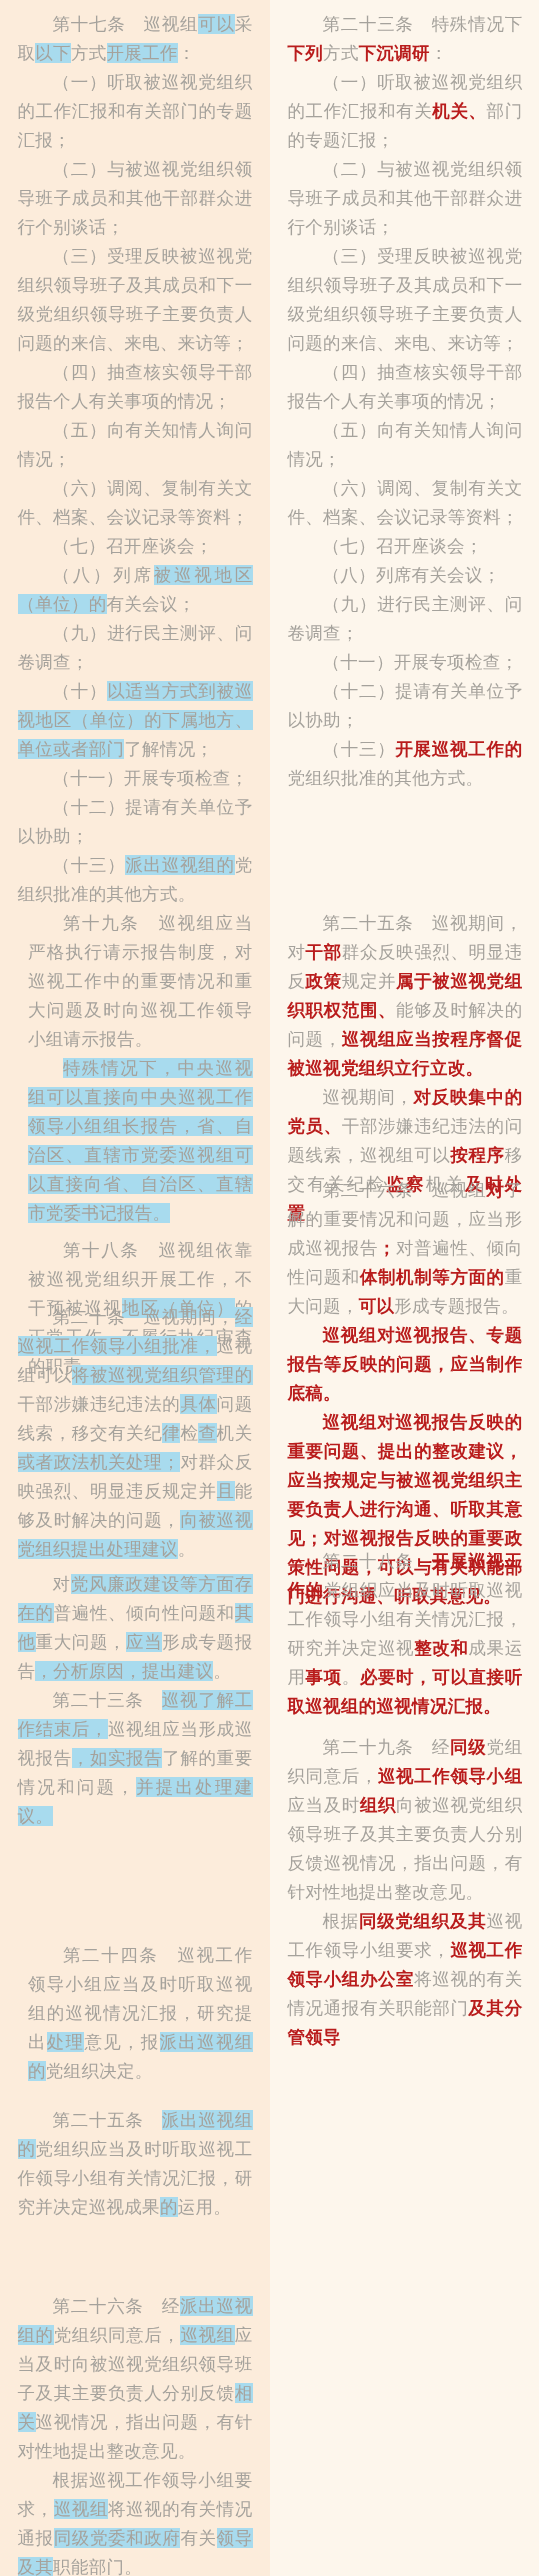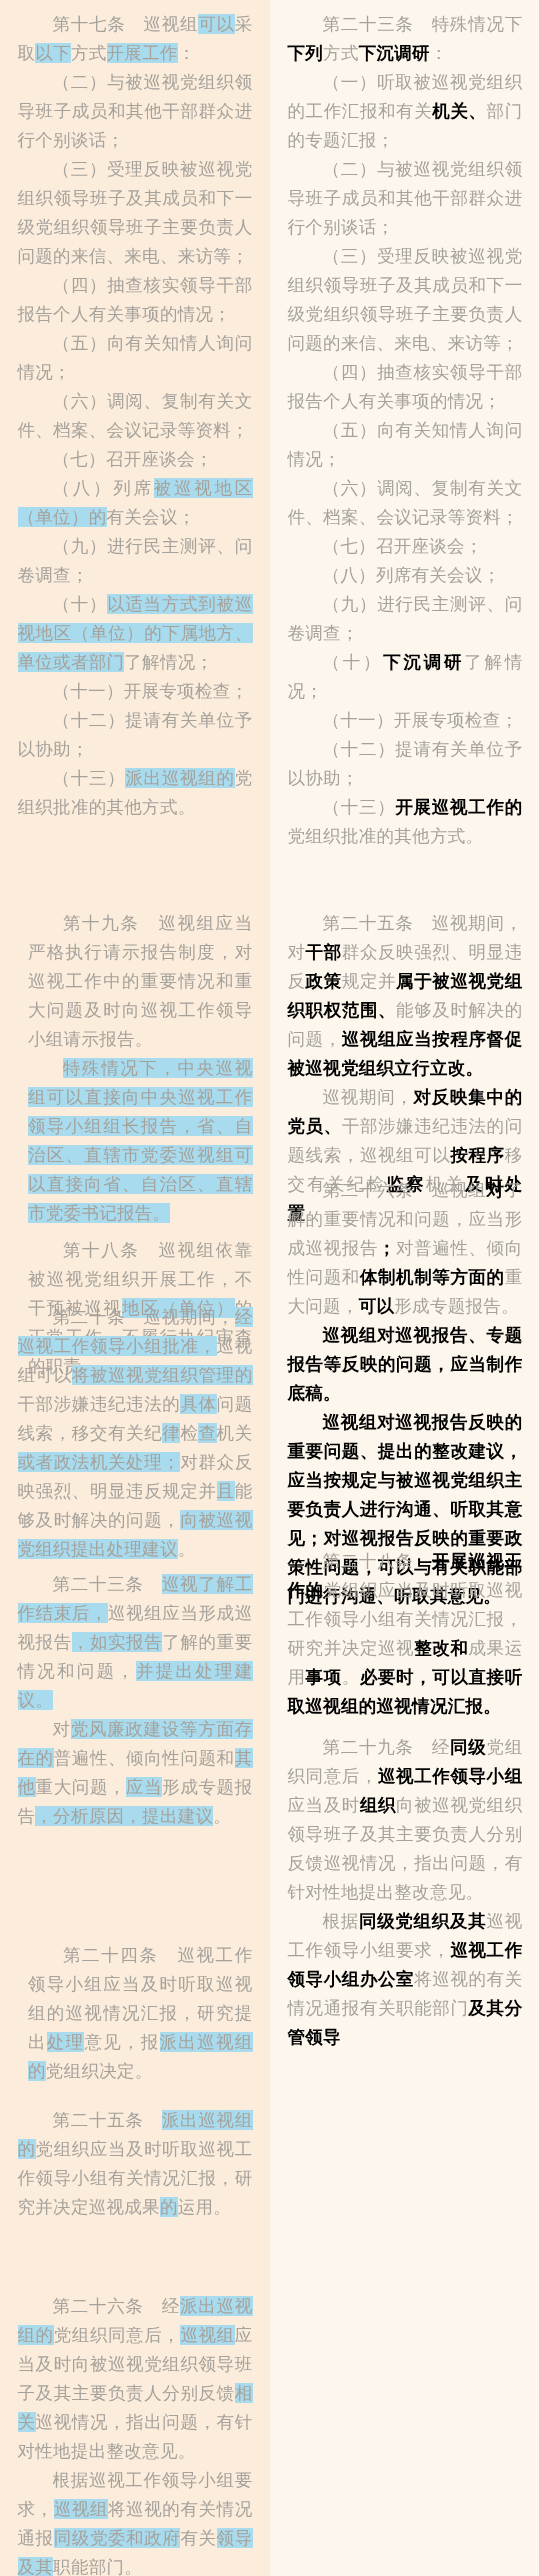--- a/index.html
+++ b/index.html
@@ -43,32 +43,33 @@
     letter-spacing: 0.3px;
     color: #a5a29c;
     text-indent: 2em;
     text-align: justify;
     text-justify: inter-ideograph;
   }
   .hl-blue {
     background: #a8dbee;
   }
   .hl-red {
-    color: #000000;
+    color: #b91c1c;
     font-weight: bold;
   }
 </style>
 </head>
 <body>
 
 <div class="page">
   <div class="col col-left">
     <div class="row r1">
         <div class="article">
           <p><span>第十七条　巡视组</span><span class="hl-blue">可以</span><span>采取</span><span class="hl-blue">以下</span><span>方式</span><span class="hl-blue">开展工作</span><span>：</span></p>
+          <p><span>（一）听取被巡视党组织的工作汇报和有关部门的专题汇报；</span></p>
           <p><span>（二）与被巡视党组织领导班子成员和其他干部群众进行个别谈话；</span></p>
           <p><span>（三）受理反映被巡视党组织领导班子及其成员和下一级党组织领导班子主要负责人问题的来信、来电、来访等；</span></p>
           <p><span>（四）抽查核实领导干部报告个人有关事项的情况；</span></p>
           <p><span>（五）向有关知情人询问情况；</span></p>
           <p><span>（六）调阅、复制有关文件、档案、会议记录等资料；</span></p>
           <p><span>（七）召开座谈会；</span></p>
           <p><span>（八）列席</span><span class="hl-blue">被巡视地区（单位）的</span><span>有关会议；</span></p>
           <p><span>（九）进行民主测评、问卷调查；</span></p>
           <p><span>（十）</span><span class="hl-blue">以适当方式到被巡视地区（单位）的下属地方、单位或者部门</span><span>了解情况；</span></p>
           <p><span>（十一）开展专项检查；</span></p>
@@ -85,22 +86,22 @@
           <p><span>第十八条　巡视组依靠被巡视党组织开展工作，不干预被巡视</span><span class="hl-blue">地区（单位）</span><span>的正常工作，不履行执纪审查的职责。</span></p>
         </div>
       </div>
     <div class="row r3">
         <div class="article">
           <p><span>第二十条　巡视期间，</span><span class="hl-blue">经巡视工作领导小组批准，</span><span>巡视组可以</span><span class="hl-blue">将被巡视党组织管理的</span><span>干部涉嫌违纪违法的</span><span class="hl-blue">具体</span><span>问题线索，移交有关纪</span><span class="hl-blue">律</span><span>检</span><span class="hl-blue">查</span><span>机关</span><span class="hl-blue">或者政法机关处理；</span><span>对群众反映强烈、明显违反规定并</span><span class="hl-blue">且</span><span>能够及时解决的问题，</span><span class="hl-blue">向被巡视党组织提出处理建议</span><span>。</span></p>
         </div>
       </div>
     <div class="row r4">
         <div class="article">
+          <p><span>对</span><span class="hl-blue">党风廉政建设等方面存在的</span><span>普遍性、倾向性问题和</span><span class="hl-blue">其他</span><span>重大问题，</span><span class="hl-blue">应当</span><span>形成专题报告</span><span class="hl-blue">，分析原因，提出建议</span><span>。</span></p>
           <p><span>第二十三条　</span><span class="hl-blue">巡视了解工作结束后，</span><span>巡视组应当形成巡视报告</span><span class="hl-blue">，如实报告</span><span>了解的重要情况和问题，</span><span class="hl-blue">并提出处理建议。</span></p>
-          <p><span>对</span><span class="hl-blue">党风廉政建设等方面存在的</span><span>普遍性、倾向性问题和</span><span class="hl-blue">其他</span><span>重大问题，</span><span class="hl-blue">应当</span><span>形成专题报告</span><span class="hl-blue">，分析原因，提出建议</span><span>。</span></p>
         </div>
       </div>
     <div class="row r5">
         <div class="article">
           <p><span>第二十四条　巡视工作领导小组应当及时听取巡视组的巡视情况汇报，研究提出</span><span class="hl-blue">处理</span><span>意见，报</span><span class="hl-blue">派出巡视组的</span><span>党组织决定。</span></p>
         </div>
       </div>
     <div class="row r6">
         <div class="article">
           <p><span>第二十五条　</span><span class="hl-blue">派出巡视组的</span><span>党组织应当及时听取巡视工作领导小组有关情况汇报，研究并决定巡视成果</span><span class="hl-blue">的</span><span>运用。</span></p>
@@ -119,21 +120,20 @@
           <p><span>第二十三条　特殊情况下</span><span class="hl-red">下列</span><span>方式</span><span class="hl-red">下沉调研</span><span>：</span></p>
           <p><span>（一）听取被巡视党组织的工作汇报和有关</span><span class="hl-red">机关、</span><span>部门的专题汇报；</span></p>
           <p><span>（二）与被巡视党组织领导班子成员和其他干部群众进行个别谈话；</span></p>
           <p><span>（三）受理反映被巡视党组织领导班子及其成员和下一级党组织领导班子主要负责人问题的来信、来电、来访等；</span></p>
           <p><span>（四）抽查核实领导干部报告个人有关事项的情况；</span></p>
           <p><span>（五）向有关知情人询问情况；</span></p>
           <p><span>（六）调阅、复制有关文件、档案、会议记录等资料；</span></p>
           <p><span>（七）召开座谈会；</span></p>
           <p><span>（八）列席有关会议；</span></p>
           <p><span>（九）进行民主测评、问卷调查；</span></p>
-          <p><span>（十）</span><span class="hl-red">下沉调研</span><span>了解情况；</span></p>
           <p><span>（十一）开展专项检查；</span></p>
           <p><span>（十二）提请有关单位予以协助；</span></p>
           <p><span>（十三）</span><span class="hl-red">开展巡视工作的</span><span>党组织批准的其他方式。</span></p>
         </div>
       </div>
     <div class="row r3">
         <div class="article">
           <p><span>第二十五条　巡视期间，对</span><span class="hl-red">干部</span><span>群众反映强烈、明显违反</span><span class="hl-red">政策</span><span>规定并</span><span class="hl-red">属于被巡视党组织职权范围、</span><span>能够及时解决的问题，</span><span class="hl-red">巡视组应当按程序督促被巡视党组织立行立改。</span></p>
           <p><span>巡视期间，</span><span class="hl-red">对反映集中的党员、</span><span>干部涉嫌违纪违法的问题线索，巡视组可以</span><span class="hl-red">按程序</span><span>移交有关纪检</span><span class="hl-red">监察</span><span>机关</span><span class="hl-red">及时处置</span><span>。</span></p>
         </div>

